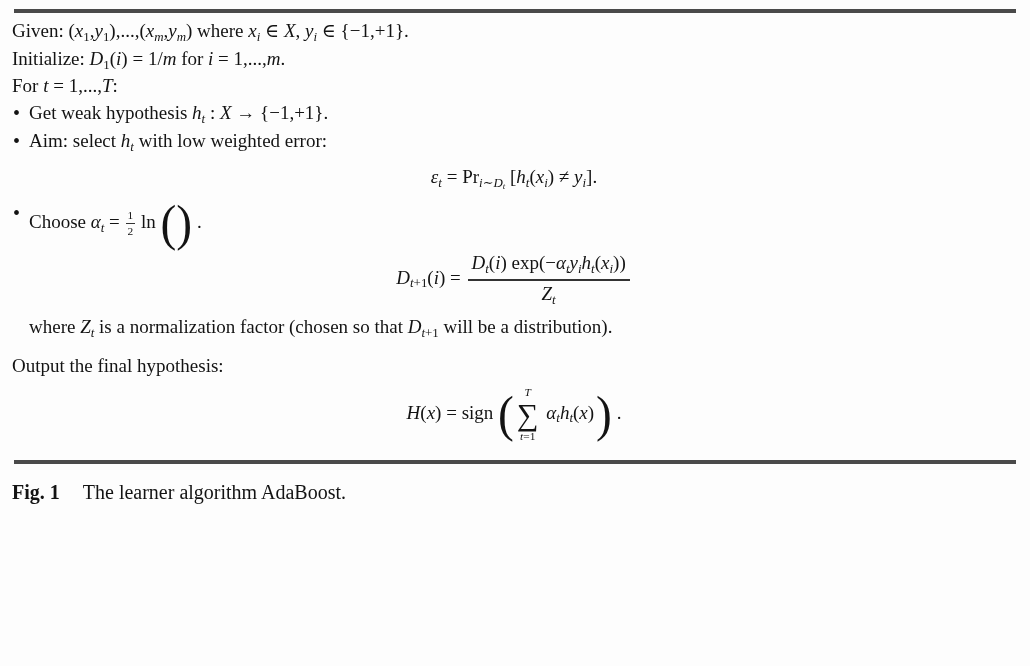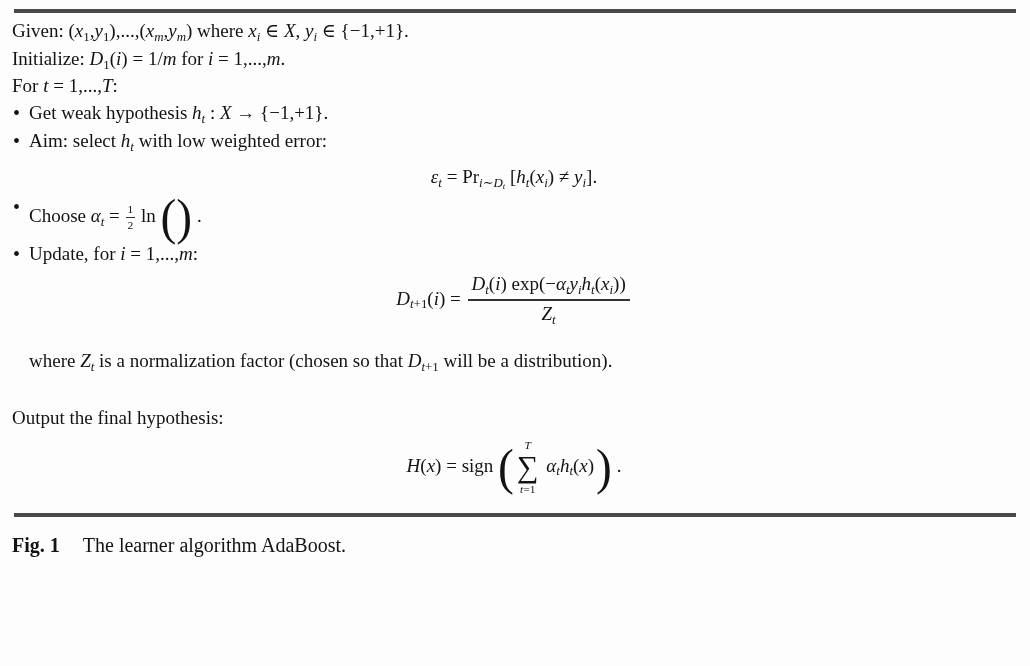--- a/index.html
+++ b/index.html
@@ -29,26 +29,26 @@
     padding-left: 17px;
     line-height: 1.4;
   }
   .bullet::before {
     content: "\2022";
     position: absolute;
     left: 1px;
     font-size: 1.05em;
   }
   .indent { padding-left: 17px; }
-  .out { margin-top: 30px; }
+  .out { margin-top: 11px; }
   .eq { text-align: center; }
-  .eq-error { margin: 9px 0 1px; }
+  .eq-error { margin: 9px 0 7px; }
   .eq-update { margin: 5px 0 6px; }
   .eq-final { margin: 7px 0 0; }
-  .where-line { margin-top: 20px; }
+  .where-line { margin-top: 7px; }
   .it, .scr { font-style: italic; }
   .rm { font-style: normal; }
   .sub {
     font-size: 0.68em;
     vertical-align: -0.28em;
   }
   .frac {
     display: inline-block;
     vertical-align: middle;
     text-align: center;
@@ -116,21 +116,20 @@
       <li class="bullet"><span class="rm">Aim: select </span><span class="it">h</span><span class="sub"><span class="it">t</span></span><span class="rm"> with low weighted error:</span></li>
     </ul>
 
     <div class="eq eq-error"><span class="it">ε</span><span class="sub"><span class="it">t</span></span><span class="rm"> = Pr</span><span class="sub"><span class="it">i</span><span class="rm">∼</span><span class="it">D</span><span class="sub"><span class="it">t</span></span></span><span class="rm"> [</span><span class="it">h</span><span class="sub"><span class="it">t</span></span><span class="rm">(</span><span class="it">x</span><span class="sub"><span class="it">i</span></span><span class="rm">) ≠ </span><span class="it">y</span><span class="sub"><span class="it">i</span></span><span class="rm">].</span></div>
 
     <ul class="bullets">
       <li class="bullet"><span class="rm">Choose </span><span class="it">α</span><span class="sub"><span class="it">t</span></span><span class="rm"> = </span><span class="frac small"><span class="num"><span class="rm">1</span></span><span class="den"><span class="rm">2</span></span></span><span class="rm"> ln </span><span class="pwrap">
             <span class="bigp">(</span>
             <span class="bigp">)</span>
           </span><span class="rm"> .</span></li>
-      <li class="bullet"><span class="rm">Update, for </span><span class="it">i</span><span class="rm"> = 1,...,</span><span class="it">m</span><span class="rm">:</span></li>
     </ul>
 
     <div class="eq eq-update"><span class="it">D</span><span class="sub"><span class="it">t</span><span class="rm">+1</span></span><span class="rm">(</span><span class="it">i</span><span class="rm">) = </span><span class="frac"><span class="num"><span class="it">D</span><span class="sub"><span class="it">t</span></span><span class="rm">(</span><span class="it">i</span><span class="rm">) exp(−</span><span class="it">α</span><span class="sub"><span class="it">t</span></span><span class="it">y</span><span class="sub"><span class="it">i</span></span><span class="it">h</span><span class="sub"><span class="it">t</span></span><span class="rm">(</span><span class="it">x</span><span class="sub"><span class="it">i</span></span><span class="rm">))</span></span><span class="den"><span class="it">Z</span><span class="sub"><span class="it">t</span></span></span></span></div>
 
     <div class="line indent where-line"><span class="rm">where </span><span class="it">Z</span><span class="sub"><span class="it">t</span></span><span class="rm"> is a normalization factor (chosen so that </span><span class="it">D</span><span class="sub"><span class="it">t</span><span class="rm">+1</span></span><span class="rm"> will be a distribution).</span></div>
 
     <div class="line out"><span class="rm">Output the final hypothesis:</span></div>
 
     <div class="eq eq-final"><span class="it">H</span><span class="rm">(</span><span class="it">x</span><span class="rm">) = sign </span><span class="pwrap">
           <span class="bigp">(</span>

